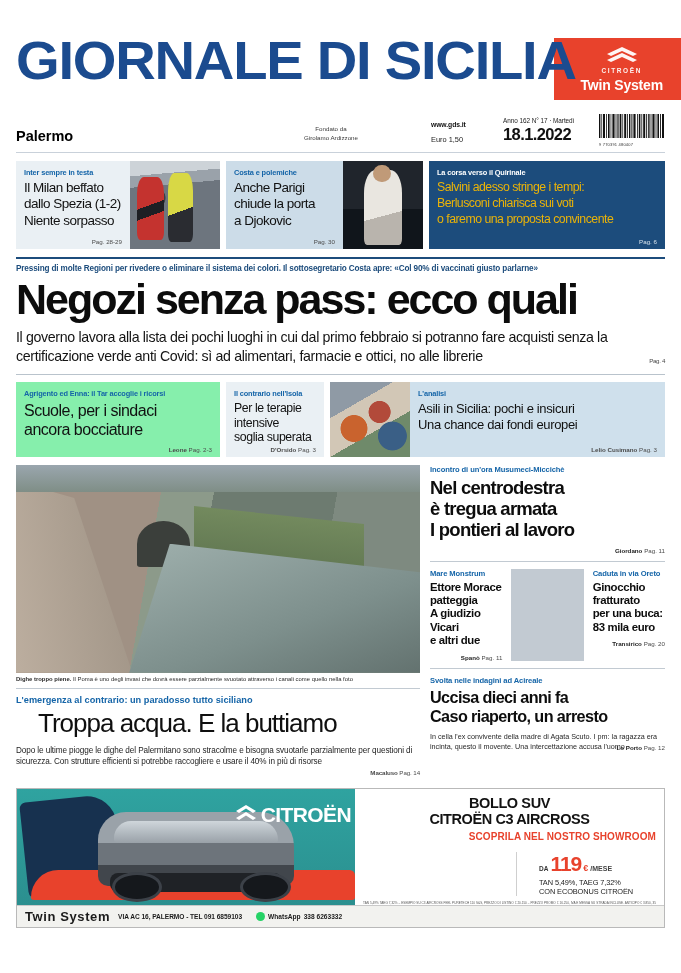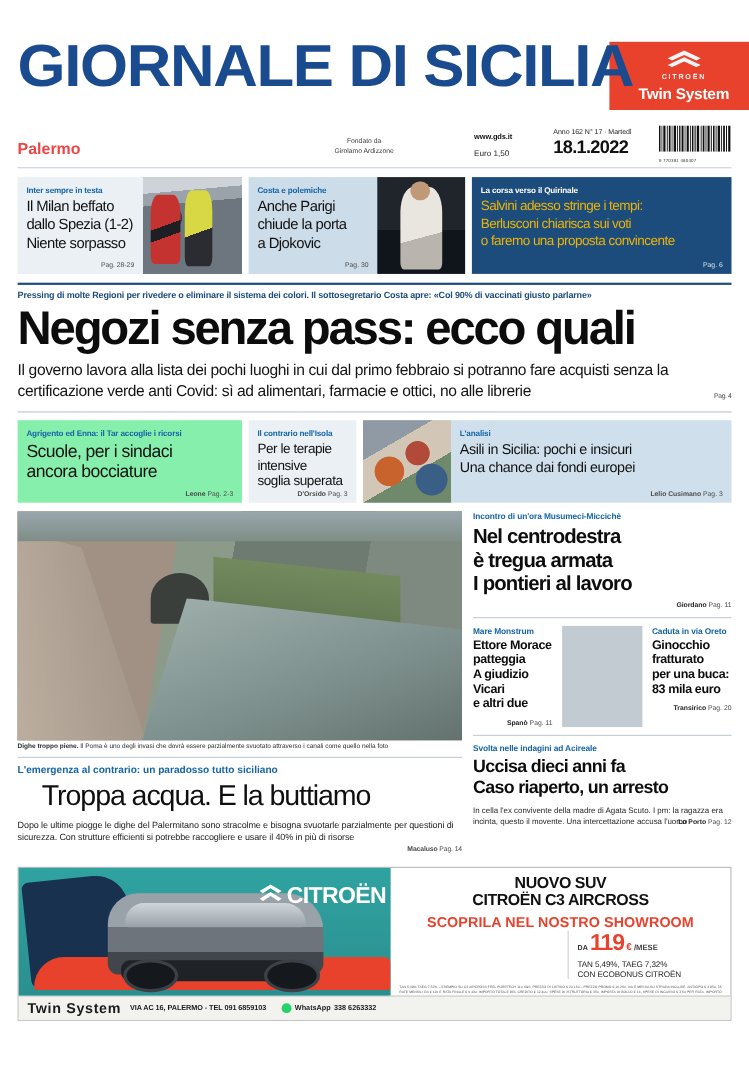--- a/index.html
+++ b/index.html
@@ -52,21 +52,21 @@
   .ad-badge .badge-title {
     font-size: 14px; font-weight: 700; letter-spacing: -0.2px;
   }
 
   
   .infobar {
     display: flex; align-items: flex-end;
     padding: 6px 16px 6px 16px;
     gap: 0;
   }
-  .city { font-size: 14.5px; font-weight: 700; color: #ef4444; flex: 0 0 215px; }
+  .city { font-size: 14.5px; font-weight: 700; color: #000000; flex: 0 0 215px; }
   .founded {
     flex: 1 1 auto; text-align: center;
     font-size: 6.2px; color: #3a3a3a; line-height: 1.45;
     padding-bottom: 1px;
   }
   .webprice { flex: 0 0 72px; text-align: left; }
   .webprice .site { font-size: 6.8px; font-weight: 700; color: #111; letter-spacing: -0.1px; }
   .webprice .price { font-size: 7.4px; color: #222; margin-top: 7px; }
   .issue { flex: 0 0 96px; text-align: left; }
   .issue .meta { font-size: 6.4px; color: #222; letter-spacing: -0.05px; }
@@ -271,23 +271,23 @@
   .ad-left .wheel.w1 { left:28%; }
   .ad-left .wheel.w2 { left:66%; }
   .ad-brand {
     position:absolute; right:4px; top:12%;
     color:#ffffff; font-size: 21px; font-weight: 700; letter-spacing: -0.6px;
     display:flex; align-items:center; gap:4px;
   }
   .ad-right { flex: 1 1 auto; padding: 6px 8px 4px 8px; display:flex; flex-direction:column; }
   .ad-title { text-align:center; font-size: 14.5px; font-weight: 700; color:#121212;
     letter-spacing: -0.4px; line-height: 1.12; }
-  .ad-sub { text-align:center; font-size: 13px; font-weight: 700; color:#e8422c;
+  .ad-sub { text-align:right; font-size: 10px; font-weight: 700; color:#e8422c;
     letter-spacing: 0.1px; margin-top: 4px; }
-  .price-box { margin-top: 0; margin-left: auto; width: 140px; border-left: 1px solid #cfcfcf; padding-left: 8px; }
+  .price-box { margin-top: 10px; margin-left: auto; width: 140px; border-left: 1px solid #cfcfcf; padding-left: 22px; }
   .price-row { display:flex; align-items: baseline; gap: 2px; }
   .price-da { font-size: 6.5px; color:#333; font-weight:700; }
   .price-num { font-size: 21px; font-weight: 700; color: #e8422c; letter-spacing: -1px; }
   .price-eur { font-size: 9px; font-weight:700; color:#e8422c; }
   .price-mese { font-size: 7px; color:#444; font-weight:700; }
   .price-tan { font-size: 7.4px; color:#222; margin-top: 2px; letter-spacing: -0.1px; }
   .price-eco { font-size: 7.4px; color:#222; letter-spacing: -0.1px; }
   .legal { font-size: 3.1px; color:#555; line-height: 1.5; margin-top: 5px; text-align: justify; }
   .ad-footer {
     flex: 0 0 22px; border-top: 1px solid #c9c9c9; background:#f2f2ef;
@@ -552,21 +552,21 @@
             <svg width="22" height="18" viewBox="0 0 22 18" aria-hidden="true">
               <path d="M1 7 L11 1 L21 7 L18 9 L11 4.6 L4 9 Z" fill="#ffffff"></path>
               <path d="M1 14 L11 8 L21 14 L18 16 L11 11.6 L4 16 Z" fill="#ffffff"></path>
             </svg>
           </span>
           <span>CITROËN</span>
         </div>
       </div>
 
       <div class="ad-right">
-        <div class="ad-title">NUOVO SUV</div>
+        <div class="ad-title">BOLLO SUV</div>
         <div class="ad-title">CITROËN C3 AIRCROSS</div>
         <div class="ad-sub">SCOPRILA NEL NOSTRO SHOWROOM</div>
         <div class="price-box">
           <div class="price-row">
             <span class="price-da">DA</span>
             <span class="price-num">119</span>
             <span class="price-eur">€</span>
             <span class="price-mese">/MESE</span>
           </div>
           <div class="price-tan">TAN 5,49%, TAEG 7,32%</div>

